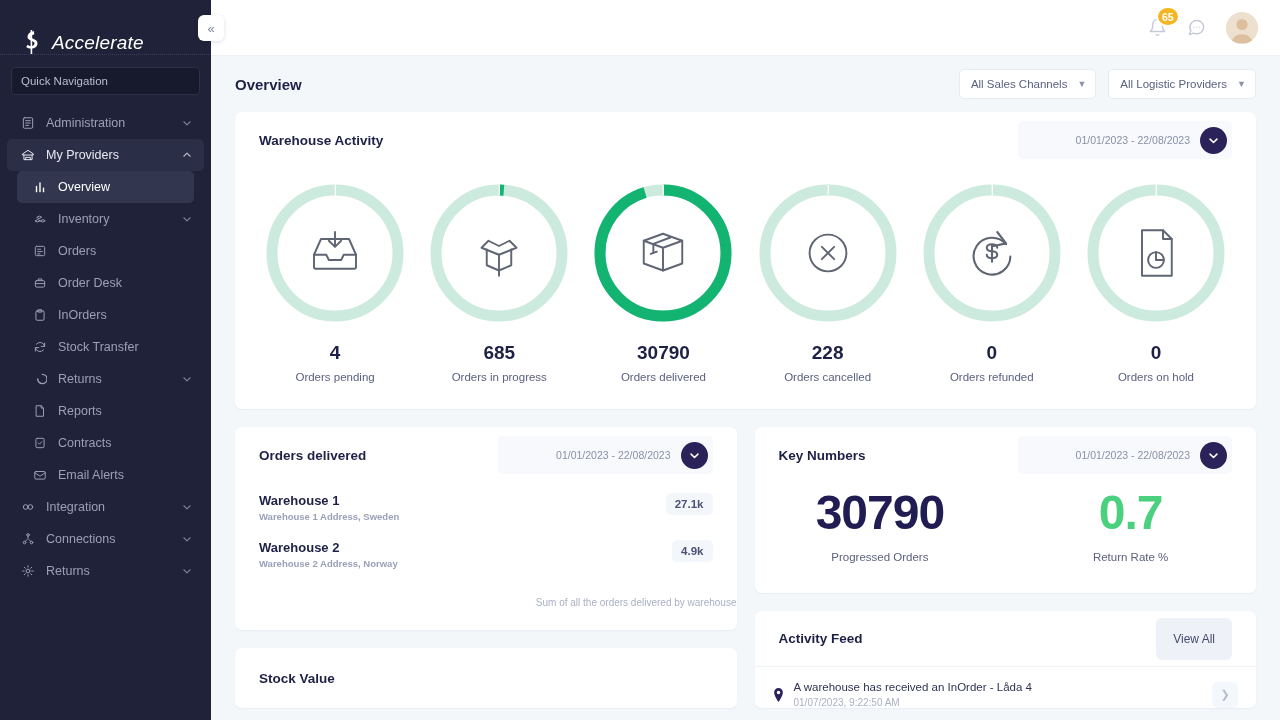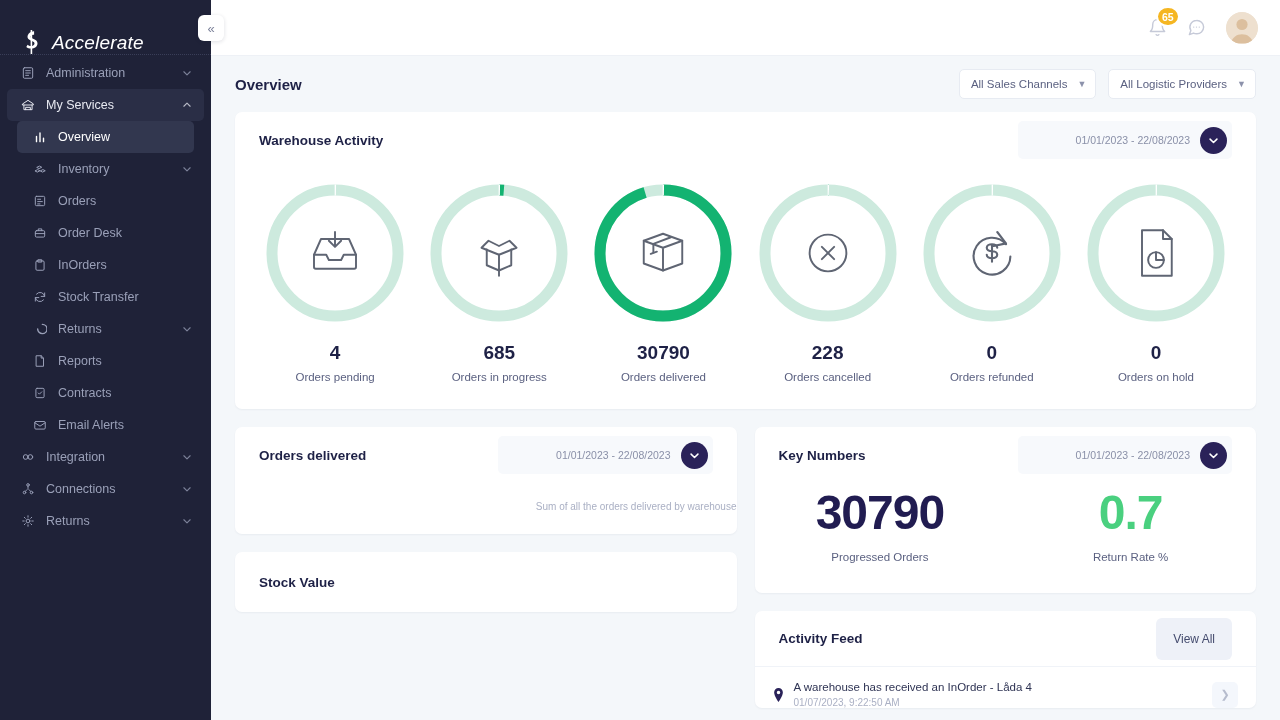--- a/index.html
+++ b/index.html
@@ -209,20 +209,23 @@
     <div class="brand">
       <span class="brand-mark">
         <svg viewBox="0 0 20 24" fill="none">
           <path d="M12.6 1.2c-2.6.3-5.1 1.9-5.9 4.2-.5 1.6 0 3.1 1.3 4.1 1 .8 2.3 1.2 3.4 1.7 1.2.5 2.1 1.1 2.1 2.2 0 1.5-1.6 2.6-3.5 2.6-1.4 0-2.6-.5-3.4-1.3l-1.3 2.3c1.2 1 3 1.6 4.9 1.6 3.5 0 6.3-2.1 6.3-5.2 0-2.1-1.4-3.3-3.3-4.1-1.1-.5-2.3-.9-3-1.5-.6-.5-.7-1.2-.3-1.8.6-.9 2-1.3 3.2-1.2V1.2z" fill="#ffffff"></path>
           <path d="M9.6 0h1.6v24H9.6z" fill="#ffffff"></path>
         </svg>
       </span>
       <span class="brand-name">Accelerate</span>
     </div>
 
+    <div class="quicknav-wrap">
+      <input class="quicknav" type="text" placeholder="Quick Navigation" style="">
+    </div>
 
     <nav class="nav" id="nav">
         <div class="nav-item">
           <span class="ni-icon">
             <svg viewBox="0 0 24 24" fill="none" stroke="currentColor" stroke-width="1.7" stroke-linecap="round" stroke-linejoin="round">
               <rect x="4" y="3" width="16" height="18" rx="2"></rect>
               <path d="M8 8h8M8 12h8M8 16h5"></path>
             </svg>
           </span>
           <span class="ni-label">Administration</span>
@@ -233,21 +236,21 @@
           </span>
         </div>
         <div class="nav-item expanded">
           <span class="ni-icon">
             <svg viewBox="0 0 24 24" fill="none" stroke="currentColor" stroke-width="1.7" stroke-linecap="round" stroke-linejoin="round">
               <path d="M3 10l9-6 9 6v2H3z"></path>
               <path d="M5 12v8h14v-8"></path>
               <path d="M8 20v-4h8v4"></path>
             </svg>
           </span>
-          <span class="ni-label">My Services</span>
+          <span class="ni-label">My Providers</span>
           <span class="ni-caret">
             <svg viewBox="0 0 16 16" fill="none" stroke="currentColor" stroke-width="1.8" stroke-linecap="round" stroke-linejoin="round">
               <path d="M3 10l5-5 5 5"></path>
             </svg>
           </span>
         </div>
         <div class="nav-item level2 active">
           <span class="ni-icon">
             <svg viewBox="0 0 24 24" fill="none" stroke="currentColor" stroke-width="2.4" stroke-linecap="round" stroke-linejoin="round">
               <path d="M6 20V11M12 20V5M18 20v-6"></path>
@@ -571,20 +574,36 @@
               <div class="card-title">Orders delivered</div>
               <div class="daterange">
                 <span class="dr-text">01/01/2023 - 22/08/2023</span>
                 <span class="dr-btn">
                   <svg viewBox="0 0 16 16" fill="none" stroke="currentColor" stroke-width="2.2" stroke-linecap="round" stroke-linejoin="round">
                       <path d="M3 6l5 5 5-5"></path>
                     </svg>
                 </span>
               </div>
             </div>
+            <div class="wh-list" id="wh-list">
+                <div class="wh-row">
+                  <div>
+                    <div class="wh-name">Warehouse 1</div>
+                    <div class="wh-addr">Warehouse 1 Address, Sweden</div>
+                  </div>
+                  <div class="wh-pill">27.1k</div>
+                </div>
+                <div class="wh-row">
+                  <div>
+                    <div class="wh-name">Warehouse 2</div>
+                    <div class="wh-addr">Warehouse 2 Address, Norway</div>
+                  </div>
+                  <div class="wh-pill">4.9k</div>
+                </div>
+              </div>
             <div class="wh-foot">Sum of all the orders delivered by warehouse</div>
           </section>
 
           <section class="card stock-card">
             <div class="stock-head">
               <div class="card-title">Stock Value</div>
             </div>
           </section>
         </div>
 

